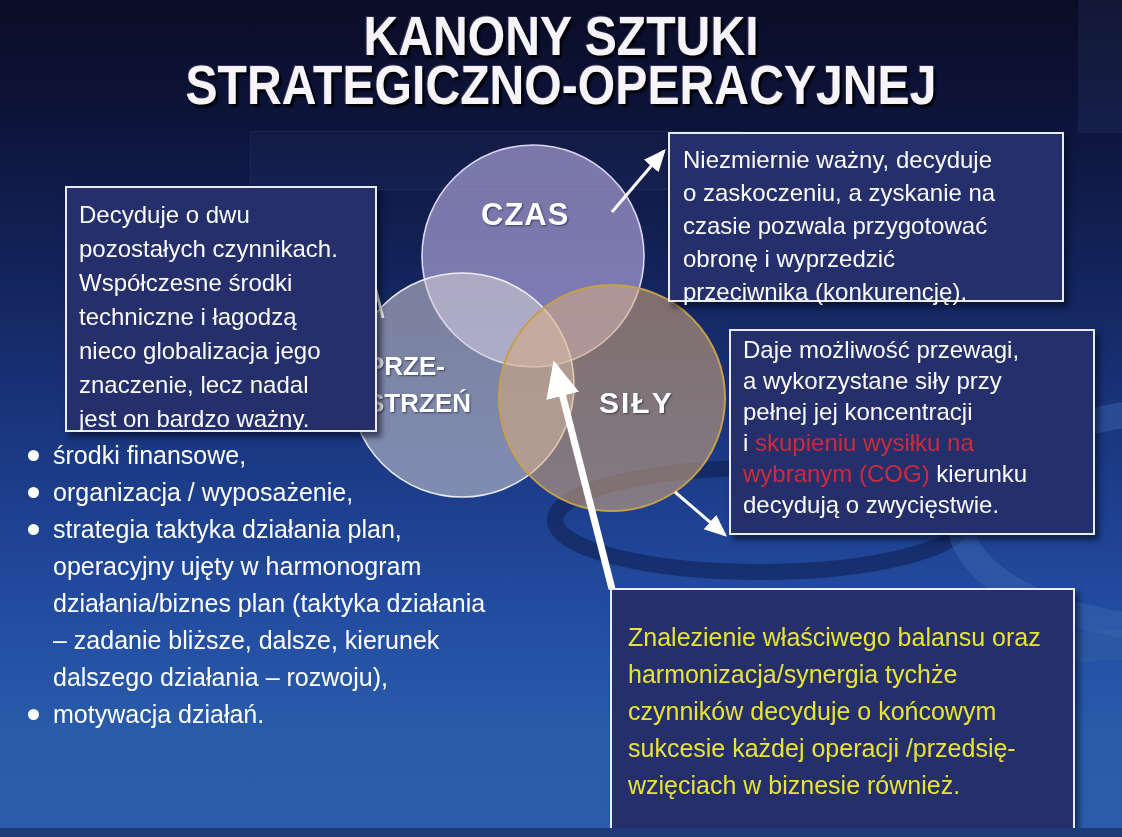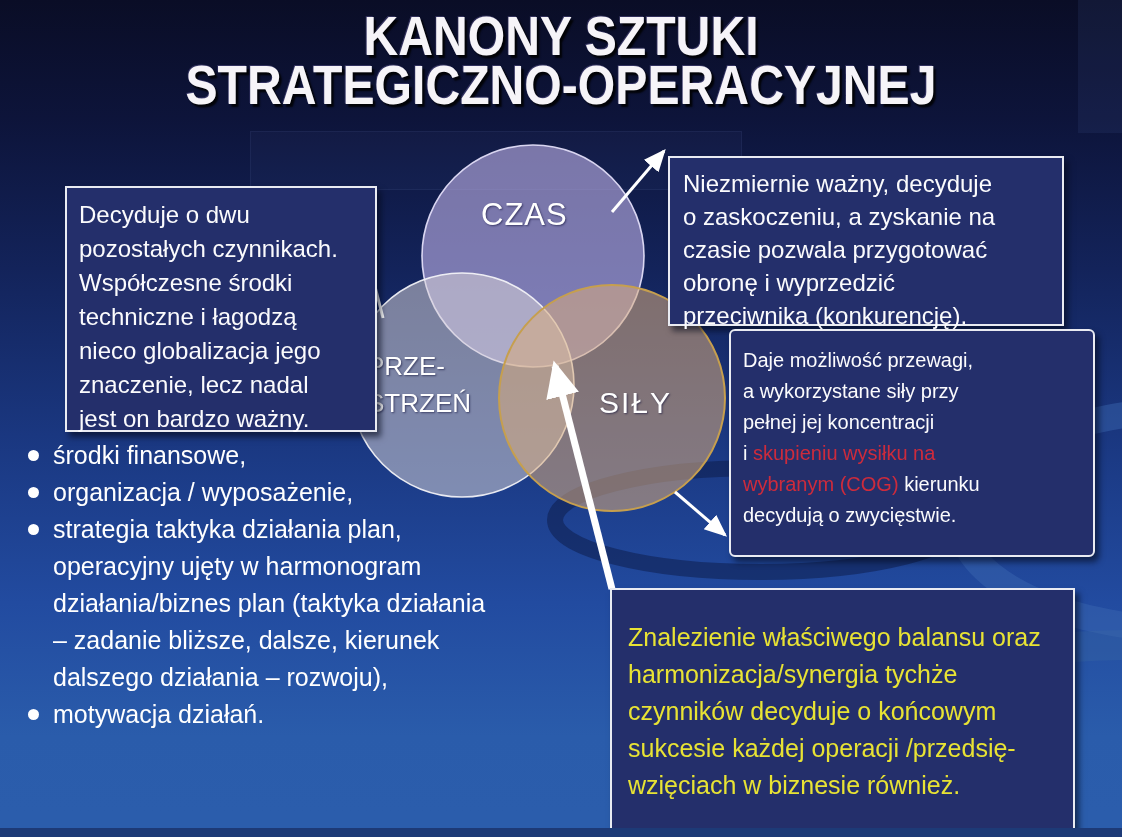--- a/index.html
+++ b/index.html
@@ -11,35 +11,35 @@
   .texture{position:absolute;pointer-events:none;}
   .footer-strip{position:absolute;left:0;bottom:0;width:1122px;height:9px;background:#1d3a77;}
 
   .title{position:absolute;top:11px;left:0;width:1122px;text-align:center;
     color:#f6f4f8;font-weight:bold;transform:scaleX(0.86);
     text-shadow:3px 3px 2px rgba(0,0,0,0.85), -1px -1px 0 rgba(120,110,180,0.35);}
   .title .t-line{font-size:56px;line-height:49px;letter-spacing:0px;}
 
   svg.layer{position:absolute;left:0;top:0;}
 
-  .vlabel{position:absolute;color:#ffffff;font-weight:normal;
+  .vlabel{position:absolute;color:#ffffff;font-weight:bold;
     text-shadow:1px 1px 2px rgba(20,20,60,0.6);}
   .vlabel-czas{left:481px;top:197px;font-size:31px;letter-spacing:1px;}
   .vlabel-prze{left:367px;top:348px;font-size:26px;line-height:37px;white-space:pre-line;}
   .vlabel-sily{left:599px;top:386px;font-size:30px;letter-spacing:2px;}
 
   .box{position:absolute;background:#242f6b;border:2px solid #e9ebf2;
     color:#fbfbfd;box-shadow:4px 5px 6px rgba(4,8,25,0.6);
     white-space:pre-line;}
   .box-space{left:23px;top:186px;width:284px;height:222px;padding:10px 12px;
     font-size:24px;line-height:34px;margin-left:42px;}
-  .box-time{left:668px;top:156px;width:366px;height:148px;padding:9px 13px;
+  .box-time{left:668px;top:132px;width:366px;height:148px;padding:9px 13px;
     font-size:24px;line-height:33px;}
-  .box-forces{left:729px;top:329px;width:338px;height:196px;padding:14px 12px;
-    font-size:20px;line-height:31px;border-radius:6px;}
+  .box-forces{left:729px;top:329px;width:338px;height:196px;padding:3px 12px;
+    font-size:24px;line-height:31px;}
   .box-balance{left:610px;top:588px;width:429px;height:189px;padding:29px 16px;
     font-size:25px;line-height:37px;color:#e8e334;}
   .red{color:#cd2b3c;}
 
   .bullets{position:absolute;left:20px;top:437px;width:580px;margin:0;padding:0;
     list-style:none;color:#ffffff;font-size:25px;line-height:37px;}
   .bullets li{position:relative;padding-left:33px;white-space:pre-line;}
   .bullets li::before{content:"";position:absolute;left:8px;top:13px;width:11px;height:11px;
     border-radius:50%;background:#ffffff;}
 </style>

